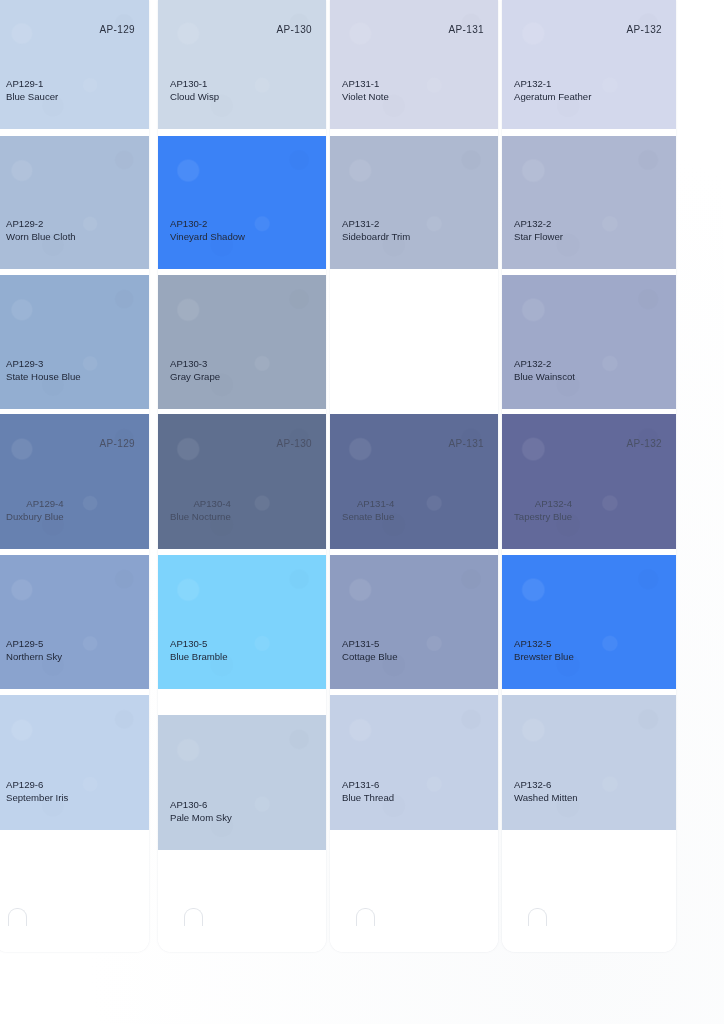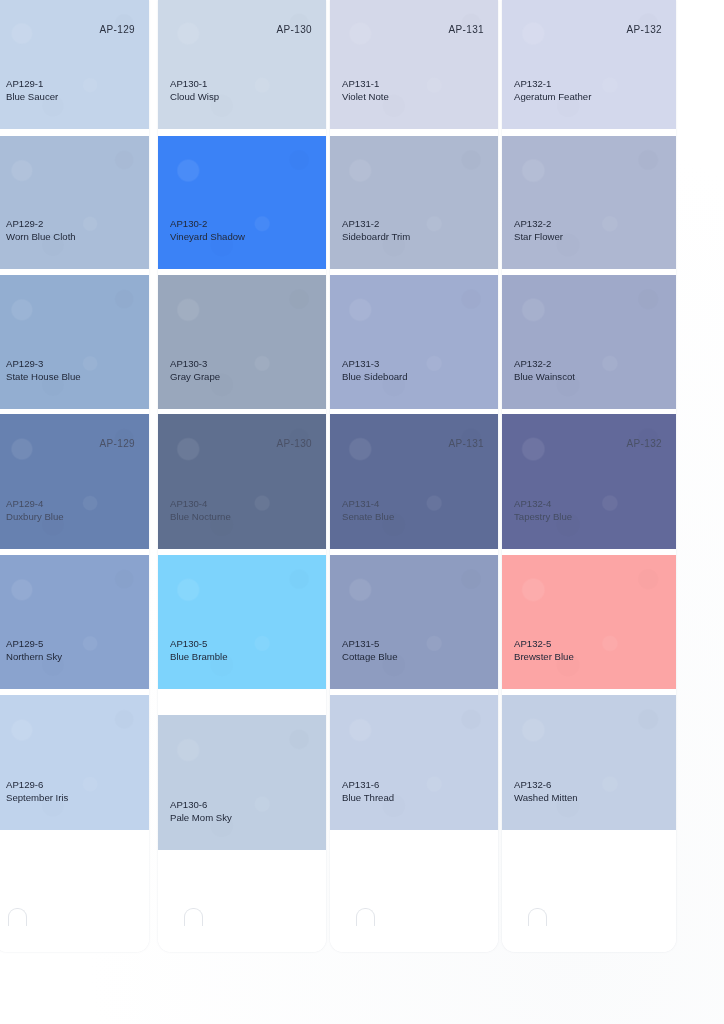--- a/index.html
+++ b/index.html
@@ -67,21 +67,21 @@
 
   .swatch-label {
     position: absolute;
     left: 12px;
     bottom: 26px;
     font-size: 9.6px;
     line-height: 13.2px;
     color: #22293a;
     white-space: nowrap;
   }
-  .swatch-label.muted { color: #454d63; }
+  .swatch-label.muted { color: #454d63; text-align: right; }
   .swatch-label .code { display: block; }
   .swatch-label .name { display: block; }
 
   
   .notch {
     position: absolute;
     width: 17px;
     height: 17px;
     border: 1px solid #e2e5ea;
     border-bottom: none;
@@ -206,27 +206,20 @@
           <span class="name">Violet Note</span>
         </div>
       </div>
       <div class="swatch" style="top: 136px; height: 133px; background: rgb(174, 185, 208);">
         <div class="grain"></div>
         <div class="swatch-label">
           <span class="code">AP131-2</span>
           <span class="name">Sideboardr Trim</span>
         </div>
       </div>
-      <div class="swatch" style="top: 275px; height: 134px; background: rgb(160, 173, 208);">
-        <div class="grain"></div>
-        <div class="swatch-label">
-          <span class="code">AP131-3</span>
-          <span class="name">Blue Sideboard</span>
-        </div>
-      </div>
       <div class="swatch" style="top: 414px; height: 135px; background: rgb(94, 108, 151);">
         <div class="grain"></div>
         <div class="family-code muted">AP-131</div>
         <div class="swatch-label muted">
           <span class="code">AP131-4</span>
           <span class="name">Senate Blue</span>
         </div>
       </div>
       <div class="swatch" style="top: 555px; height: 134px; background: rgb(142, 156, 192);">
         <div class="grain"></div>
@@ -269,21 +262,21 @@
         </div>
       </div>
       <div class="swatch" style="top: 414px; height: 135px; background: rgb(98, 105, 154);">
         <div class="grain"></div>
         <div class="family-code muted">AP-132</div>
         <div class="swatch-label muted">
           <span class="code">AP132-4</span>
           <span class="name">Tapestry Blue</span>
         </div>
       </div>
-      <div class="swatch" style="top: 555px; height: 134px; background: #fca5a5;">
+      <div class="swatch" style="top: 555px; height: 134px; background: #3b82f6;">
         <div class="grain"></div>
         <div class="swatch-label">
           <span class="code">AP132-5</span>
           <span class="name">Brewster Blue</span>
         </div>
       </div>
       <div class="swatch" style="top: 695px; height: 135px; background: rgb(194, 207, 228);">
         <div class="grain"></div>
         <div class="swatch-label">
           <span class="code">AP132-6</span>

